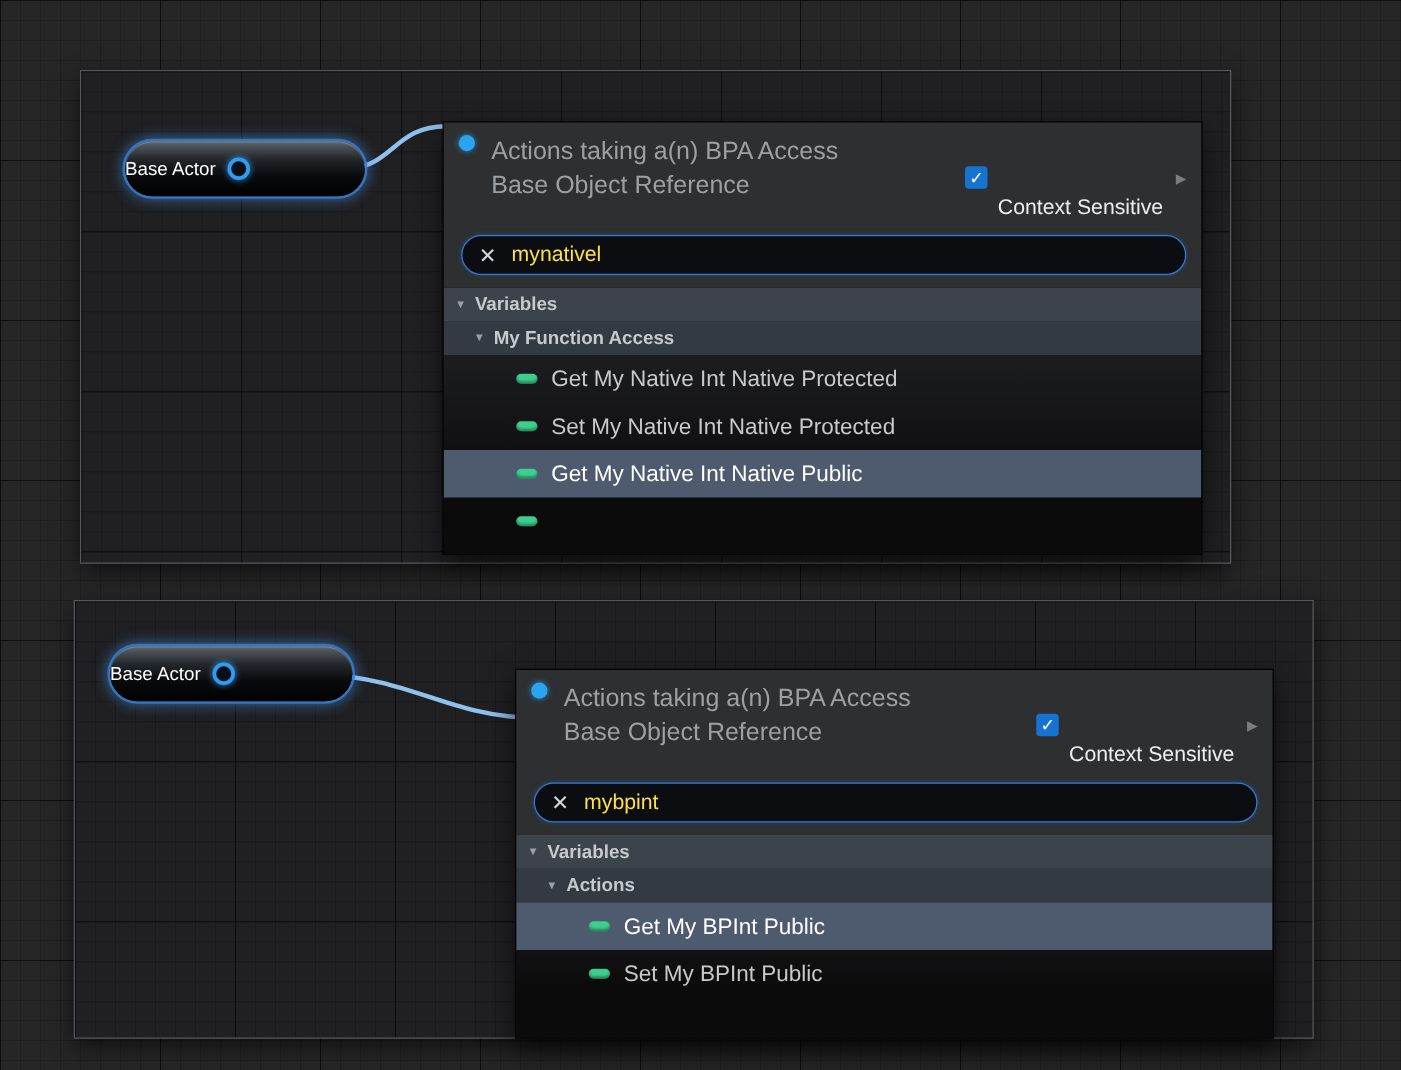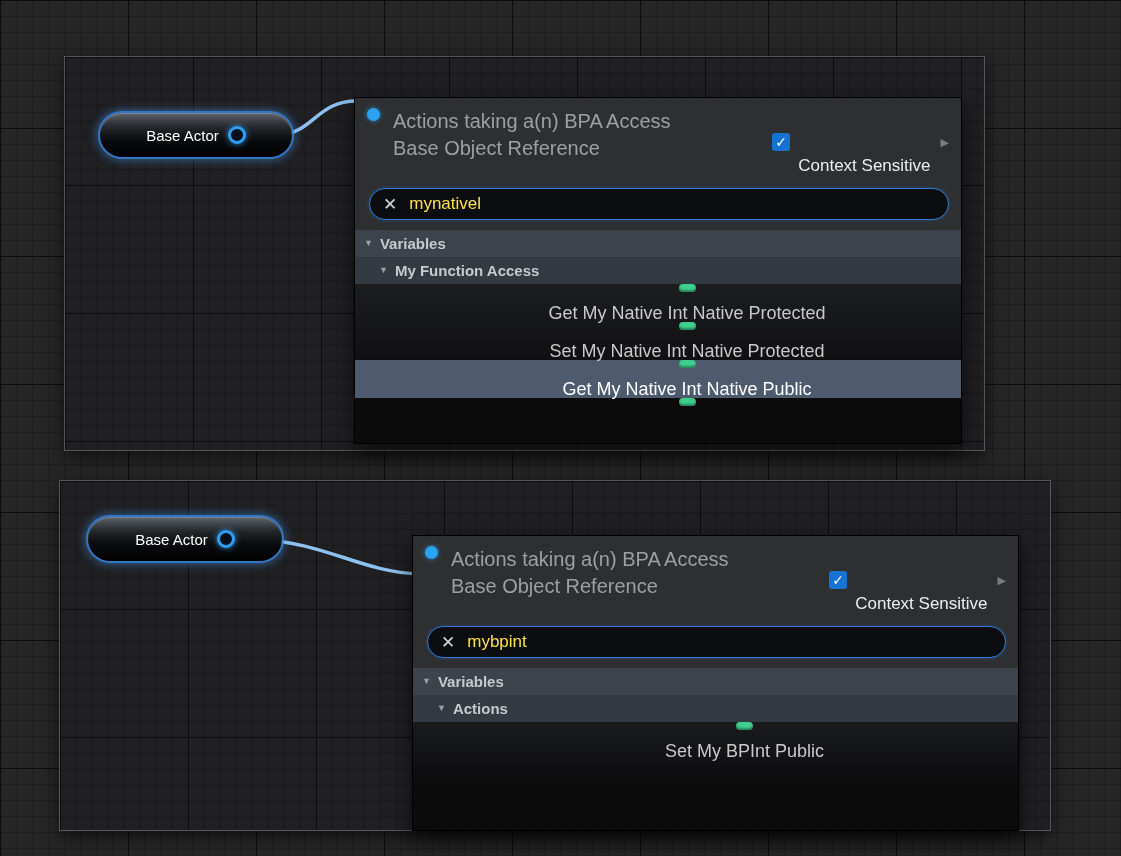--- a/index.html
+++ b/index.html
@@ -31,21 +31,21 @@
 
   .wire-svg{position:absolute;inset:0;pointer-events:none;}
 
   
   .node{
     position:absolute;border-radius:22px;
     background:linear-gradient(180deg,#5c646b 0%,#24272b 32%,#0a0b0d 62%,#000 100%);
     box-shadow:0 0 10px 3px rgba(70,150,235,0.55),
                0 0 0 2px rgba(45,115,205,0.85),
                inset 0 1px 1px rgba(255,255,255,0.25);
-    display:flex;align-items:center;justify-content:center;gap:9px;
+    display:flex;align-items:center;gap:9px;
     color:#fff;font-size:15px;
   }
   .node .pin{
     width:12px;height:12px;border-radius:50%;
     border:3px solid #2f9df2;background:#071019;
     box-shadow:0 0 6px rgba(60,160,250,0.85);
     flex:none;
   }
   .node-1{left:35px;top:56px;width:192px;height:44px;}
   .node-2{left:28px;top:36px;width:194px;height:44px;}
@@ -82,21 +82,21 @@
     font-size:17px;width:100%;font-family:inherit;padding:0;}
 
   .list{flex:1;background:linear-gradient(180deg,#26272a 0%,#0b0b0c 75%);overflow:hidden;}
   .cat{height:27px;display:flex;align-items:center;gap:7px;
     color:#c6cacd;font-weight:bold;font-size:15px;}
   .cat.l0{padding-left:9px;background:#3d434a;}
   .cat.l1{padding-left:24px;background:#343a41;}
   .tri{color:#9aa0a6;font-size:9px;line-height:1;}
 
   .item{height:38px;display:flex;align-items:center;gap:11px;
-    padding-left:58px;color:#c9c9c9;font-size:18px;flex-direction:column;}
+    padding-left:58px;color:#c9c9c9;font-size:18px;}
   .item.selected{background:#4e5b6e;color:#fff;}
   .pill{width:17px;height:8px;border-radius:4px;background:#3ecf8e;
     box-shadow:inset 0 -2px 2px rgba(0,0,0,0.35);flex:none;}
 </style>
 </head>
 <body>
 
 <div class="stage">
   <div class="graph-bg"></div>
 
@@ -194,20 +194,24 @@
       <div class="list">
         <div class="cat l0">
           <span class="tri">▼</span>
           <span>Variables</span>
         </div>
         <div class="cat l1">
           <span class="tri">▼</span>
           <span>Actions</span>
         </div>
 
+        <div class="item selected">
+          <span class="pill"></span>
+          <span>Get My BPInt Public</span>
+        </div>
         <div class="item">
           <span class="pill"></span>
           <span>Set My BPInt Public</span>
         </div>
       </div>
     </div>
   </div>
 </div>
 
 </body></html>

